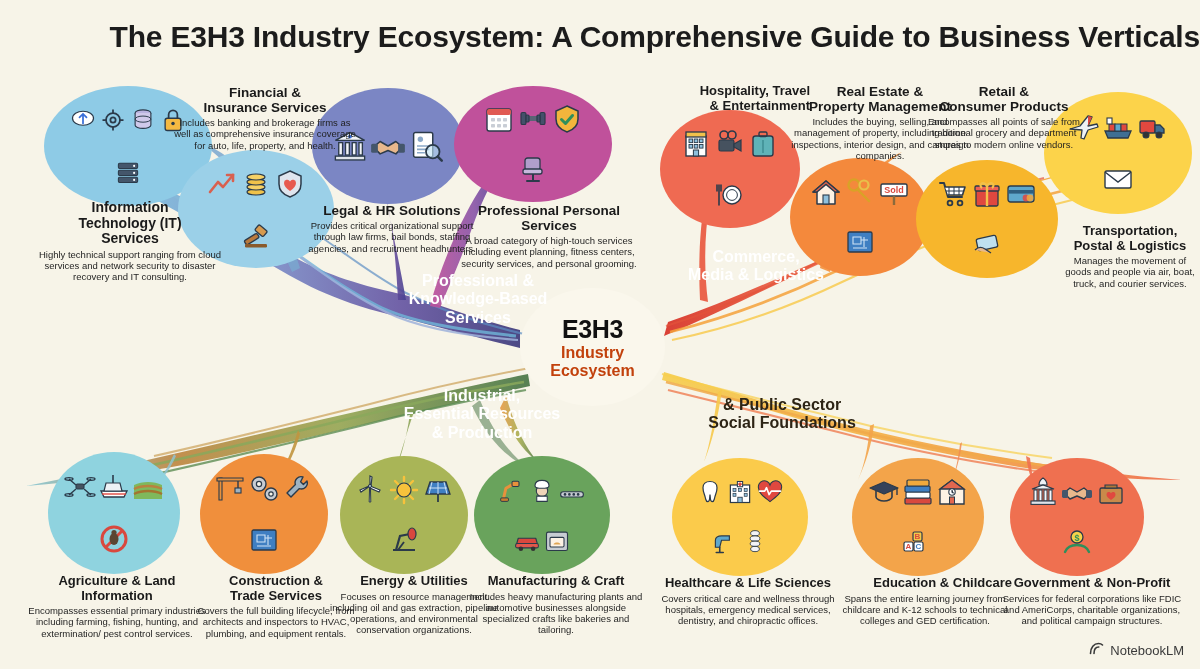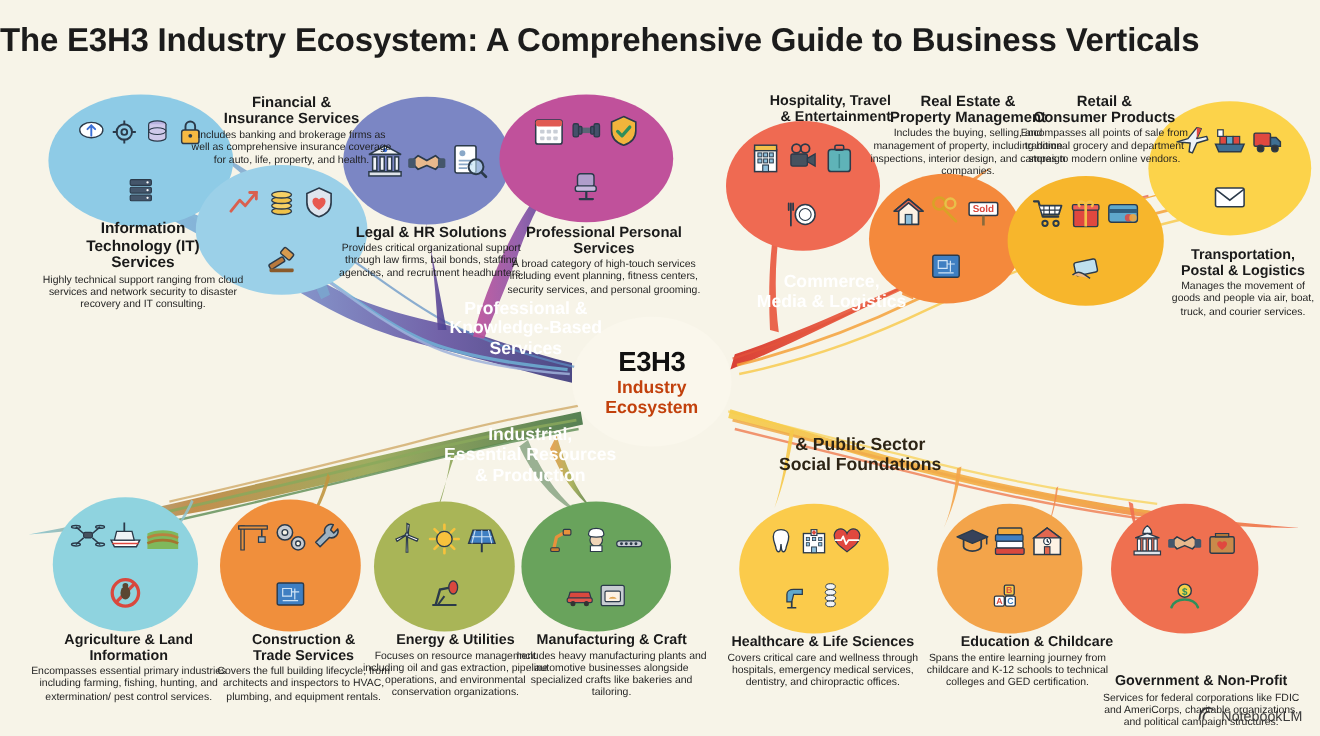--- a/index.html
+++ b/index.html
@@ -12,21 +12,21 @@
   }
   #canvas {
     position: absolute; inset: 0;
     width: 1200px; height: 669px;
     background: #f7f4e8;
   }
   #branch-svg { position: absolute; inset: 0; width: 1200px; height: 669px; }
 
   .title {
     position: absolute; top: 20px; left: 0; width: 1200px;
-    text-align: left;
+    text-align: right;
     font-size: 30px; font-weight: bold; color: #1c1c1c;
     letter-spacing: -0.2px;
   }
 
   .node { position: absolute; text-align: center; }
   .node-title { font-weight: bold; color: #1a1a1a; line-height: 1.12; }
   .node-desc { color: #1f1f1f; line-height: 1.18; margin-top: 2px; }
 
   .branch-label {
     position: absolute; text-align: center;
@@ -738,21 +738,21 @@
           <div>Healthcare &amp; Life Sciences</div>
         </div>
         <div class="node-desc" style="font-size: 9.5px;">Covers critical care and wellness through hospitals, emergency medical services, dentistry, and chiropractic offices.</div>
       </div>
       <div class="node" style="left: 838px; top: 576px; width: 174px;">
         <div class="node-title" style="font-size: 13px; text-align: right;">
           <div>Education &amp; Childcare</div>
         </div>
         <div class="node-desc" style="font-size: 9.5px;">Spans the entire learning journey from childcare and K-12 schools to technical colleges and GED certification.</div>
       </div>
-      <div class="node" style="left: 996px; top: 576px; width: 192px; margin-top: 36px;">
+      <div class="node" style="left: 996px; top: 576px; width: 192px;">
         <div class="node-title" style="font-size: 13px;">
           <div>Government &amp; Non-Profit</div>
         </div>
         <div class="node-desc" style="font-size: 9.5px;">Services for federal corporations like FDIC and AmeriCorps, charitable organizations, and political campaign structures.</div>
       </div>
     </div>
 
   <div class="watermark">
     <span class="wm-glyph">
       <svg width="15" height="13" viewBox="0 0 15 13" aria-hidden="true">

